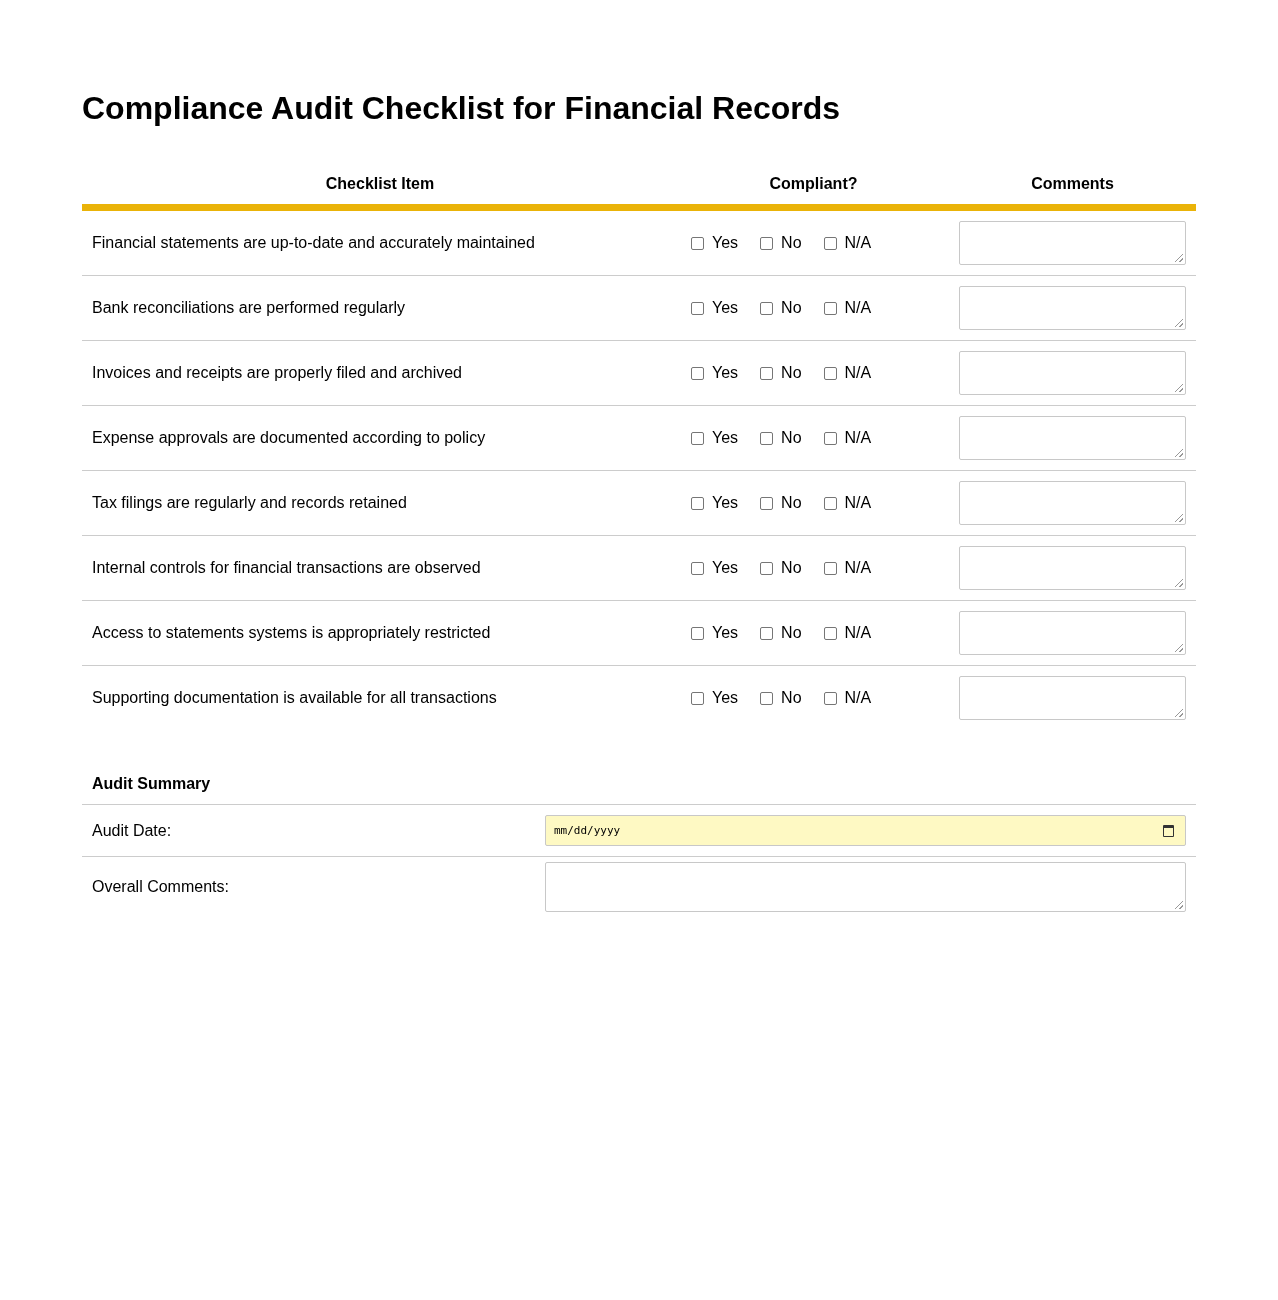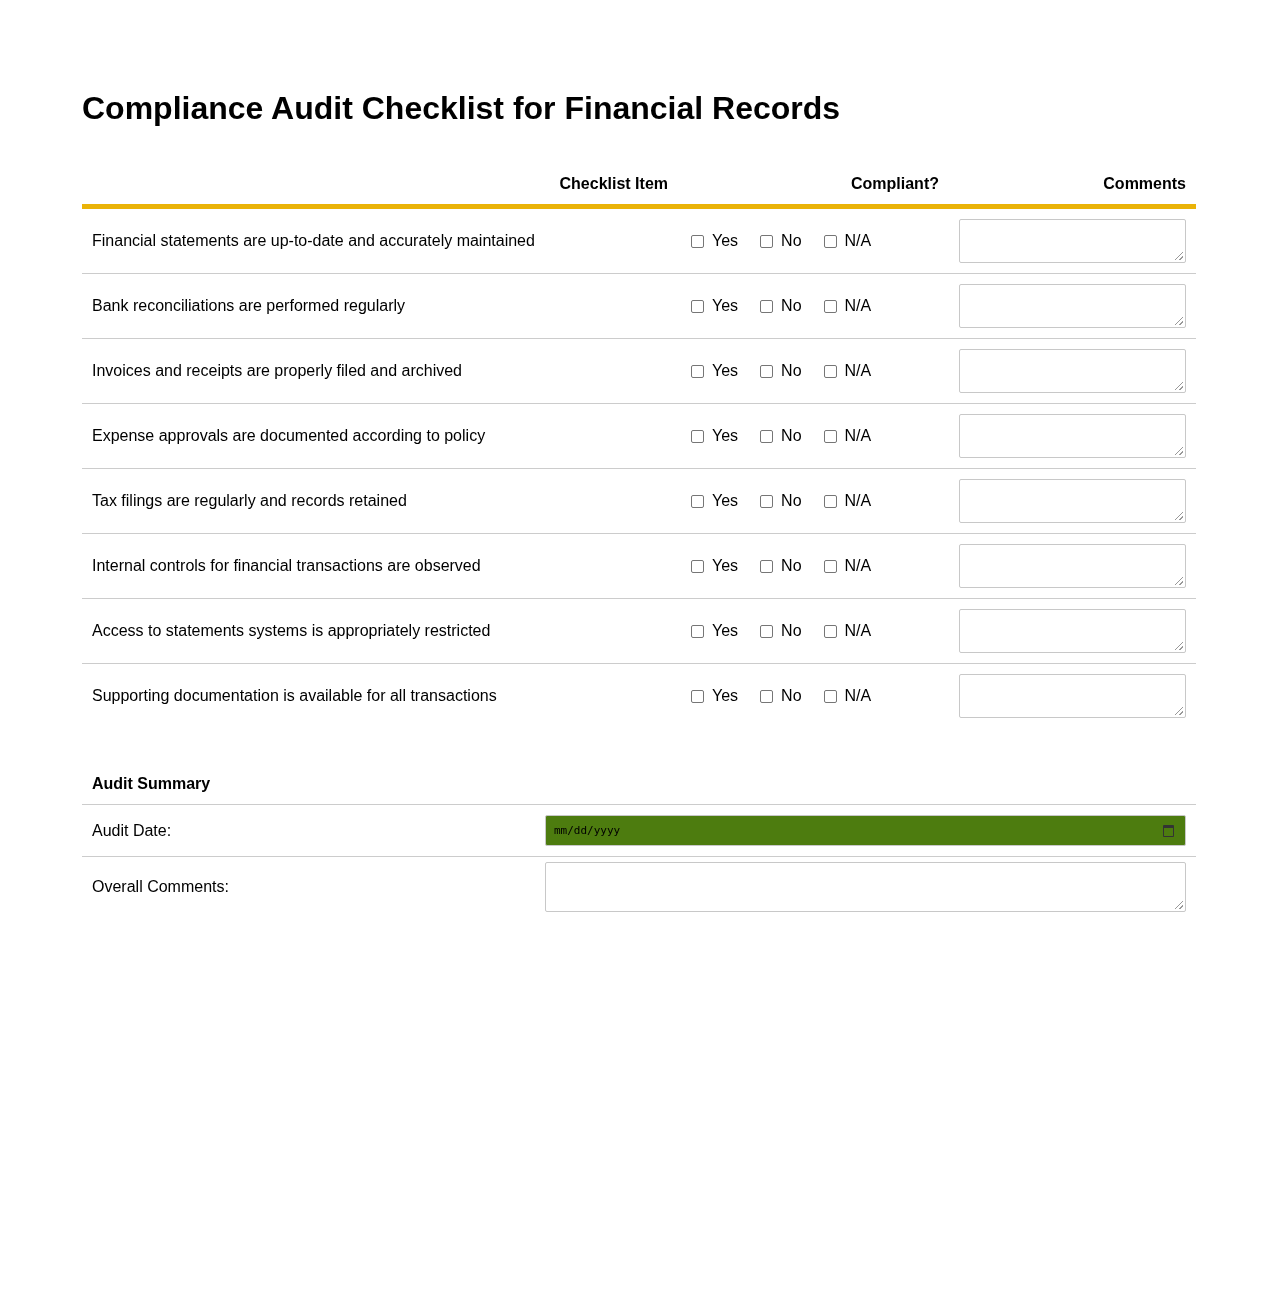--- a/index.html
+++ b/index.html
@@ -34,26 +34,26 @@
       border-collapse: collapse;
       width: 1114px;
       table-layout: fixed;
     }
     .checklist {
       position: absolute;
       top: 164px;
       left: 0;
     }
     .checklist th {
-      text-align: right;
+      text-align: center;
       font-size: 16px;
       font-weight: bold;
       padding: 0 10px;
       height: 40px;
-      border-bottom: 5px solid #eab308;
+      border-bottom: 7px solid #eab308;
       vertical-align: middle;
     }
     .checklist td {
       font-size: 16px;
       padding: 0 10px;
       height: 64px;
       border-bottom: 1px solid #cccccc;
       vertical-align: middle;
     }
     .checklist tr:last-child td {
@@ -138,21 +138,21 @@
       border-radius: 2px;
       box-sizing: border-box;
       background: #fff;
     }
     .date-input {
       width: 641px;
       height: 31px;
       border: 1px solid #c8c8c8;
       border-radius: 2px;
       box-sizing: border-box;
-      background: #4d7c0f;
+      background: #fef9c3;
       display: flex;
       align-items: center;
       justify-content: space-between;
       padding: 0 8px;
       font-family: "DejaVu Sans Mono", monospace;
       font-size: 11px;
       color: #000;
     }
     .cal-icon {
       width: 9px;

